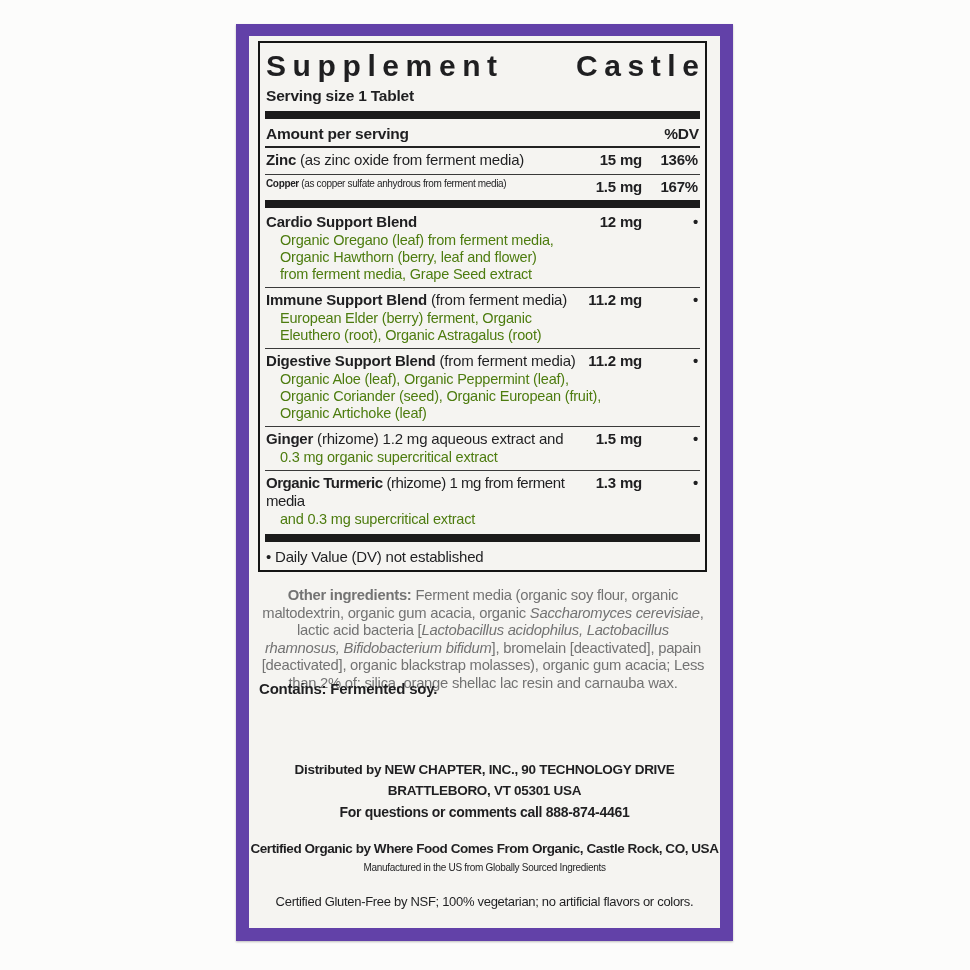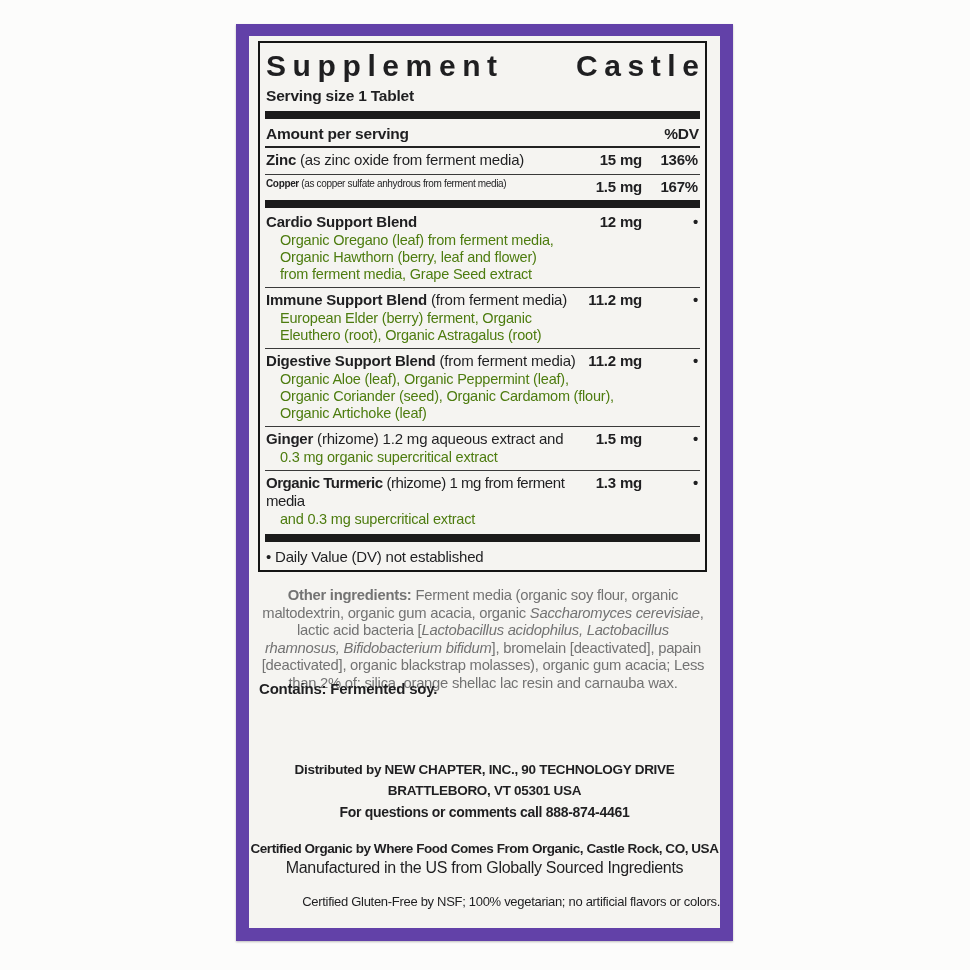--- a/index.html
+++ b/index.html
@@ -70,22 +70,22 @@
     text-align: center;
   }
   .contains { position: absolute; left: 10px; top: 644px; font-weight: bold; font-size: 15px; }
 
   
   .footer-block { position: absolute; left: 0; right: 0; top: 723px; text-align: center; }
   .f-line  { font-size: 13.5px; line-height: 21px; letter-spacing: -0.3px; white-space: nowrap; font-weight: bold; }
   .f-bold  { font-weight: bold; font-size: 14px; line-height: 23px; letter-spacing: -0.3px; white-space: nowrap; }
   .cert-block { margin-top: 15px; }
   .cert-bold { font-weight: bold; font-size: 13.5px; line-height: 19px; letter-spacing: -0.45px; white-space: nowrap; }
-  .cert-norm { font-size: 16px; line-height: 19px; letter-spacing: -0.3px; white-space: nowrap; }
-  .gluten { margin-top: 17px; font-size: 13px; letter-spacing: -0.3px; white-space: nowrap; text-align: right; }
+  .cert-norm { font-size: 10px; line-height: 19px; letter-spacing: -0.3px; white-space: nowrap; }
+  .gluten { margin-top: 17px; font-size: 13px; letter-spacing: -0.3px; white-space: nowrap; }
 </style>
 </head>
 <body>
 
 <div class="stage">
   <div class="panel">
     <div class="label">
 
       <div class="facts-box">
         <div class="title-row">
@@ -138,21 +138,21 @@
           <div class="sub">Eleuthero (root), Organic Astragalus (root)</div>
         </div>
 
         <div class="row">
           <div class="row-main">
             <div class="row-text"><span class="row-name">Digestive Support Blend</span><span> (from ferment media)</span></div>
             <div class="amt">11.2 mg</div>
             <div class="dv">•</div>
           </div>
           <div class="sub">Organic Aloe (leaf), Organic Peppermint (leaf),</div>
-          <div class="sub">Organic Coriander (seed), Organic Cardamom (flour),</div>
+          <div class="sub">Organic Coriander (seed), Organic European (fruit),</div>
           <div class="sub">Organic Artichoke (leaf)</div>
         </div>
 
         <div class="row">
           <div class="row-main">
             <div class="row-text"><span class="row-name">Ginger</span><span> (rhizome) 1.2 mg aqueous extract and</span></div>
             <div class="amt">1.5 mg</div>
             <div class="dv">•</div>
           </div>
           <div class="sub">0.3 mg organic supercritical extract</div>

